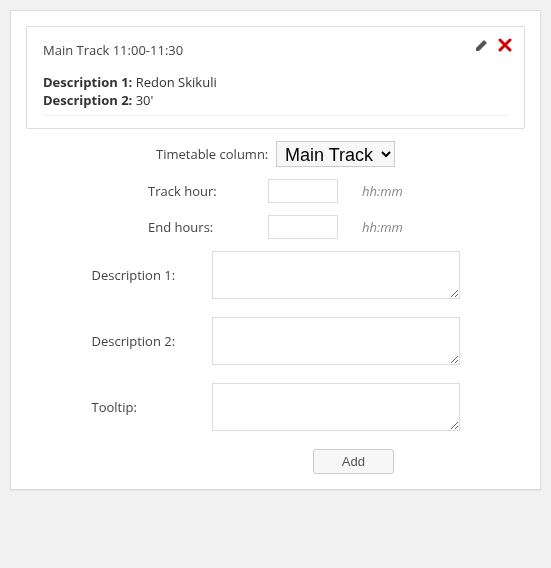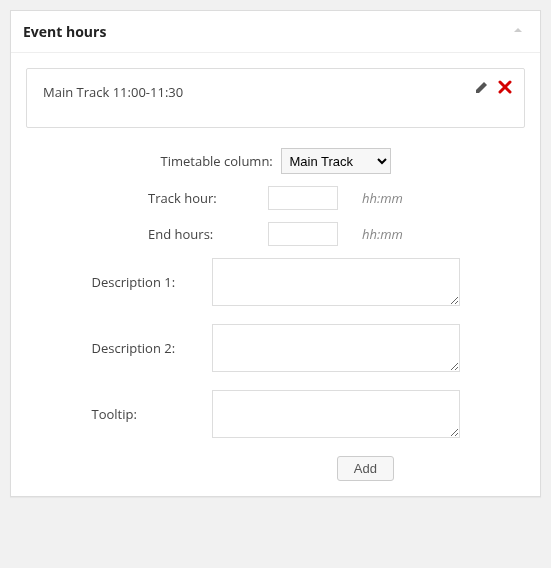--- a/index.html
+++ b/index.html
@@ -35,21 +35,21 @@
     padding: 2px 4px;
     cursor: pointer;
   }
   .metabox-body {
     padding: 15px;
   }
   .existing-entry {
     border: 1px solid #ddd;
     border-radius: 2px;
     padding: 14px 16px 12px 16px;
-    margin-bottom: 20px;
+    margin-bottom: 12px;
     position: relative;
   }
   .entry-title {
     font-size: 13px;
     color: #444;
     margin-bottom: 14px;
     padding-right: 60px;
   }
   .entry-line {
     font-size: 13px;
@@ -78,21 +78,21 @@
   .form-row.ta { align-items: center; }
   .form-label {
     width: 120px;
     font-size: 13px;
     color: #444;
   }
   select.control {
     height: 26px;
     border: 1px solid #ccc;
     background: #f7f7f7;
-    font-size: 13px;
+    font-size: 18px;
     padding: 2px 4px;
     min-width: 110px;
   }
   input.text-sm {
     width: 70px;
     height: 24px;
     border: 1px solid #ddd;
     padding: 2px 6px;
     font-size: 13px;
   }
@@ -123,55 +123,57 @@
   .button-row {
     display: flex;
     padding-left: 120px;
     width: 368px;
     justify-content: flex-end;
   }
   .btn {
     background: #f7f7f7;
     border: 1px solid #ccc;
     color: #555;
-    padding: 4px 16px;
+    padding: 4px 28px;
     font-size: 13px;
     border-radius: 3px;
     cursor: pointer;
   }
 </style>
 </head>
 <body>
 
 <div class="metabox">
-  <div class="metabox-header">
-    <span class="metabox-title">Event hours</span>
-    <span class="metabox-toggle">
-      <svg width="12" height="12" viewBox="0 0 12 12">
-          <path d="M2 8 L6 4 L10 8" fill="#ccc"></path>
-        </svg>
-    </span>
-  </div>
 
   <div class="metabox-body">
 
     <div class="existing-entry">
       <div class="entry-actions">
         <span>
           <svg width="16" height="16" viewBox="0 0 16 16">
               <path d="M2 11 L10 3 L13 6 L5 14 L2 14 Z" fill="#555"></path>
             </svg>
         </span>
         <span>
           <svg width="14" height="14" viewBox="0 0 14 14">
               <path d="M2 2 L12 12 M12 2 L2 12" stroke="#d40000" stroke-width="3" stroke-linecap="round"></path>
             </svg>
         </span>
       </div>
       <div class="entry-title">Main Track 11:00-11:30</div>
+      <div class="entry-lines">
+        <div class="entry-line" style="border:none">
+          <strong>Description 1:</strong>
+          <span>Redon Skikuli</span>
+        </div>
+        <div class="entry-line" style="border:none">
+          <strong>Description 2:</strong>
+          <span>30'</span>
+        </div>
+      </div>
     </div>
 
     <div class="form-row">
       <div class="form-label">Timetable column:</div>
       <select class="control">
         <option>Main Track</option>
       </select>
     </div>
 
     <div class="form-row">

